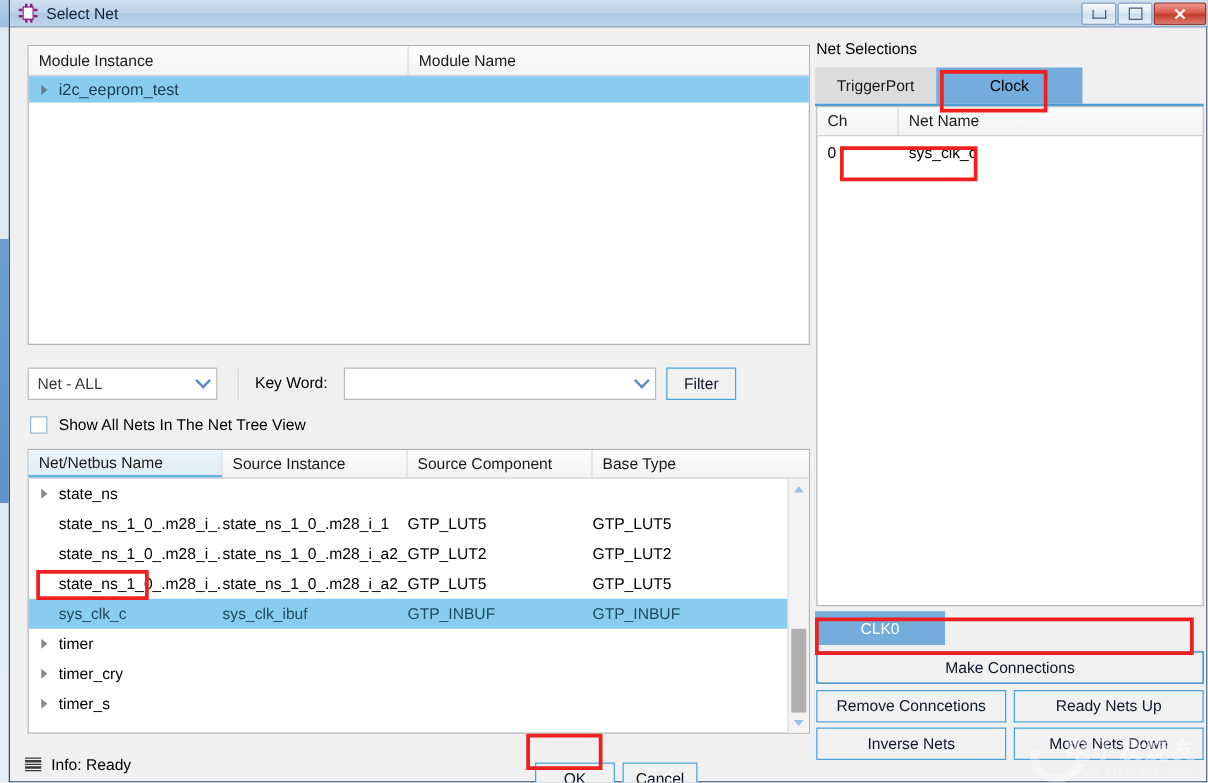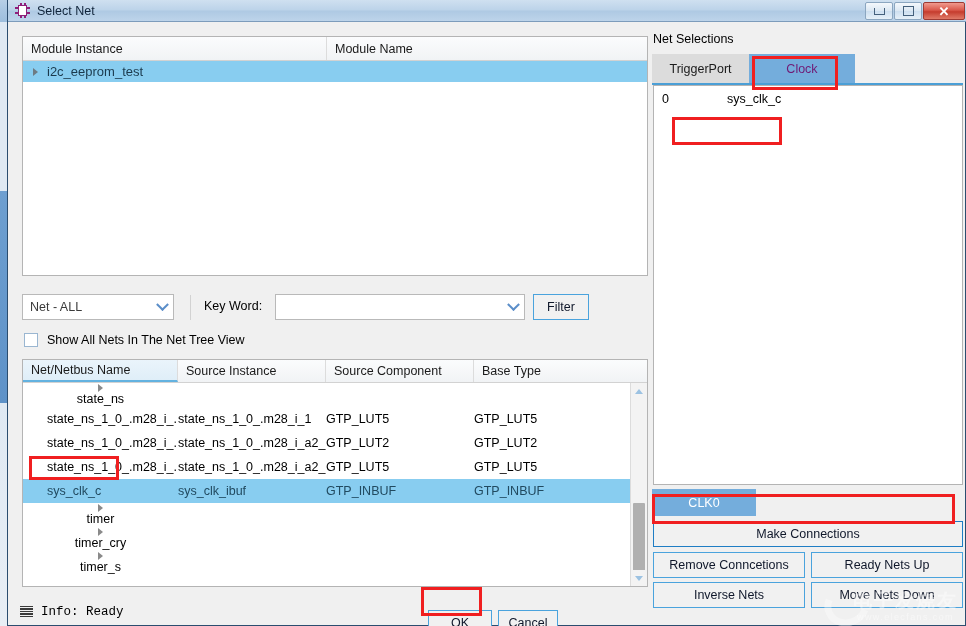--- a/index.html
+++ b/index.html
@@ -191,21 +191,21 @@
   .net-head .th.n1 { width: 155px; background: linear-gradient(180deg,#eaf4fb 0%,#dfeef8 100%); border-bottom: 2px solid #63b2e0; }
   .net-head .th.n2 { width: 148px; }
   .net-head .th.n3 { width: 148px; }
   .net-head .th.n4 { width: 160px; border-right: none; }
   .net-rows { position: relative; }
   .nrow {
     display: flex; align-items: center; height: 24px; font-size: 12.5px;
     position: relative;
   }
   .nrow.sel { background: #88cdf0; color: #214a60; }
-  .ncell { overflow: hidden; white-space: nowrap; flex-direction: column; }
+  .ncell { overflow: hidden; white-space: nowrap; }
   .ncell.c1 { width: 155px; padding-left: 24px; }
   .ncell.c1.grouped { padding-left: 0; display: flex; align-items: center; }
   .ncell.c2 { width: 148px; }
   .ncell.c3 { width: 148px; }
   .ncell.c4 { width: 160px; }
 
   
   .vscroll {
     position: absolute; right: 0; top: 23px; width: 17px; bottom: 0;
     background: #f3f3f3; border-left: 1px solid #dcdcdc;
@@ -223,41 +223,41 @@
     width: 0;height:0;border-left:4px solid transparent;border-right:4px solid transparent;border-top:5px solid #9cc2e2;
   }
   .vscroll .thumb {
     position: absolute; left: 2px; right: 2px; background: #b0b0b0; border-radius: 1px;
   }
   #netlist-scroll .thumb { top: 120px; height: 80px; }
 
   
   .statusbar {
     position: absolute; left: 0; top: 575px; width: 640px; height: 29px;
-    display: flex; align-items: center; font-family: Liberation Mono, monospace;
+    display: flex; align-items: center;
   }
   .status-icon { margin-left: 12px; width: 13px; height: 12px; display: flex; flex-direction: column; justify-content: space-between; }
   .status-icon i { display: block; height: 1.6px; background: #3a3a3a; }
   .status-text { margin-left: 8px; font-size: 12.5px; }
 
   
   #ok-btn { position: absolute; left: 420px; top: 588px; width: 64px; height: 26px; }
   #cancel-btn { position: absolute; left: 490px; top: 588px; width: 60px; height: 26px; }
 
   
   .right-pane { position: absolute; left: 640px; top: 0; width: 319px; height: 604px; }
   .rp-title { position: absolute; left: 5px; top: 10px; font-size: 12.5px; }
 
   .tabs { position: absolute; left: 4px; top: 32px; width: 311px; height: 29px; display: flex; }
   .tab {
     height: 29px; display: flex; align-items: center; justify-content: center;
     font-size: 12.5px; border: 1px solid transparent;
   }
   .tab.inactive { width: 97px; background: #dcdcdc; color: #1a1a1a; }
-  .tab.active { width: 106px; background: #74addc; color: #701a75; }
+  .tab.active { width: 117px; background: #74addc; color: #000000; }
   .tabs-underline { position: absolute; left: 4px; top: 61px; width: 311px; height: 2px; background: #4b9fd6; }
 
   .sel-box {
     position: absolute; left: 5px; top: 63px; width: 310px; height: 400px;
     background: #fff; border: 1px solid #b4b4b4;
   }
   .sel-head {
     display: flex; height: 23px;
     background: linear-gradient(180deg,#fbfcfd 0%,#f1f3f5 100%);
     border-bottom: 1px solid #d2d2d2;
@@ -491,20 +491,24 @@
       <div class="right-pane">
         <div class="rp-title">Net Selections</div>
 
         <div class="tabs">
           <div class="tab inactive">TriggerPort</div>
           <div class="tab active">Clock</div>
         </div>
         <div class="tabs-underline"></div>
 
         <div class="sel-box">
+          <div class="sel-head">
+            <div class="th s1">Ch</div>
+            <div class="th s2">Net Name</div>
+          </div>
           <div id="sel-rows">
               <div class="srow">
                 <div class="sc1">0</div>
                 <div class="sc2">sys_clk_c</div>
               </div>
             </div>
         </div>
 
         <div class="clk-tab">CLK0</div>
 

